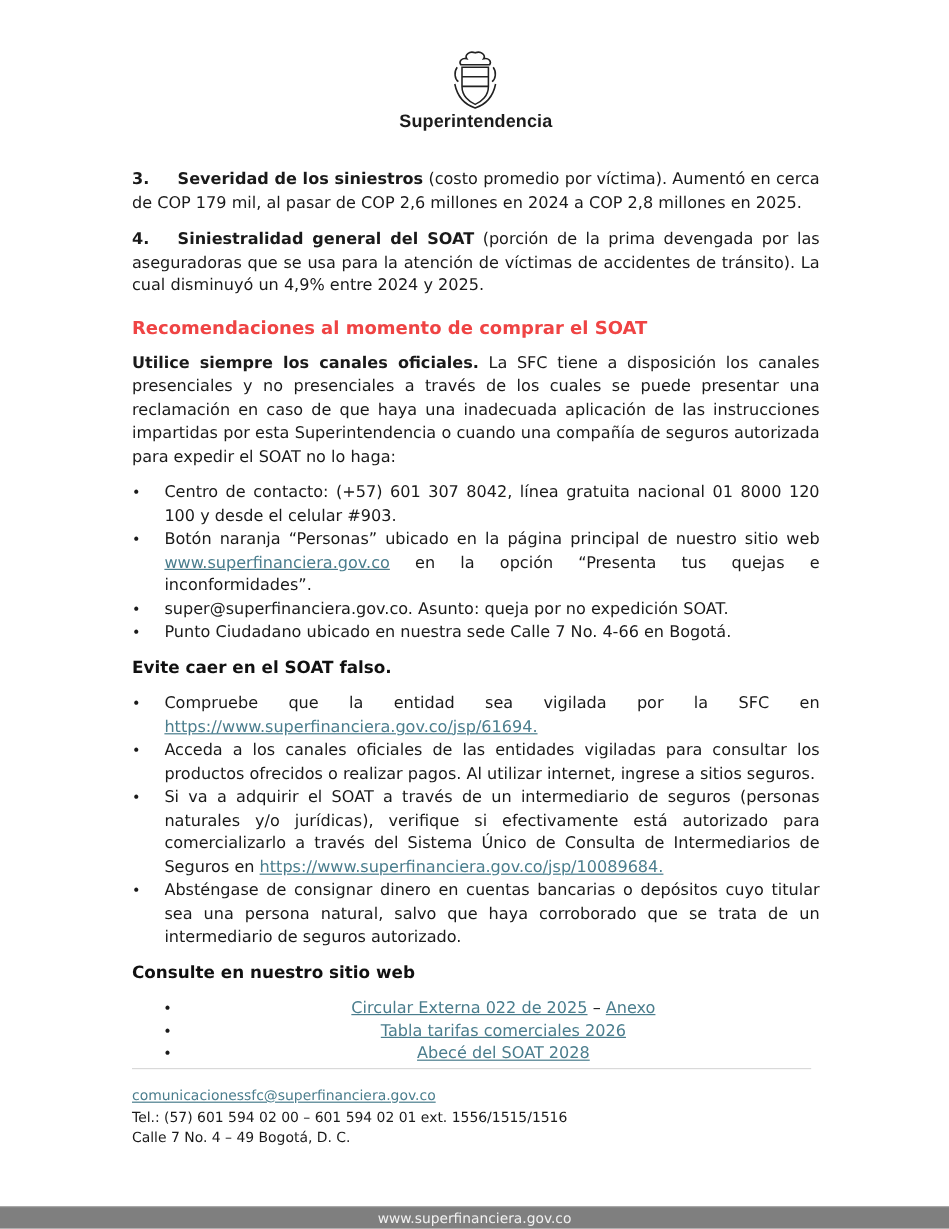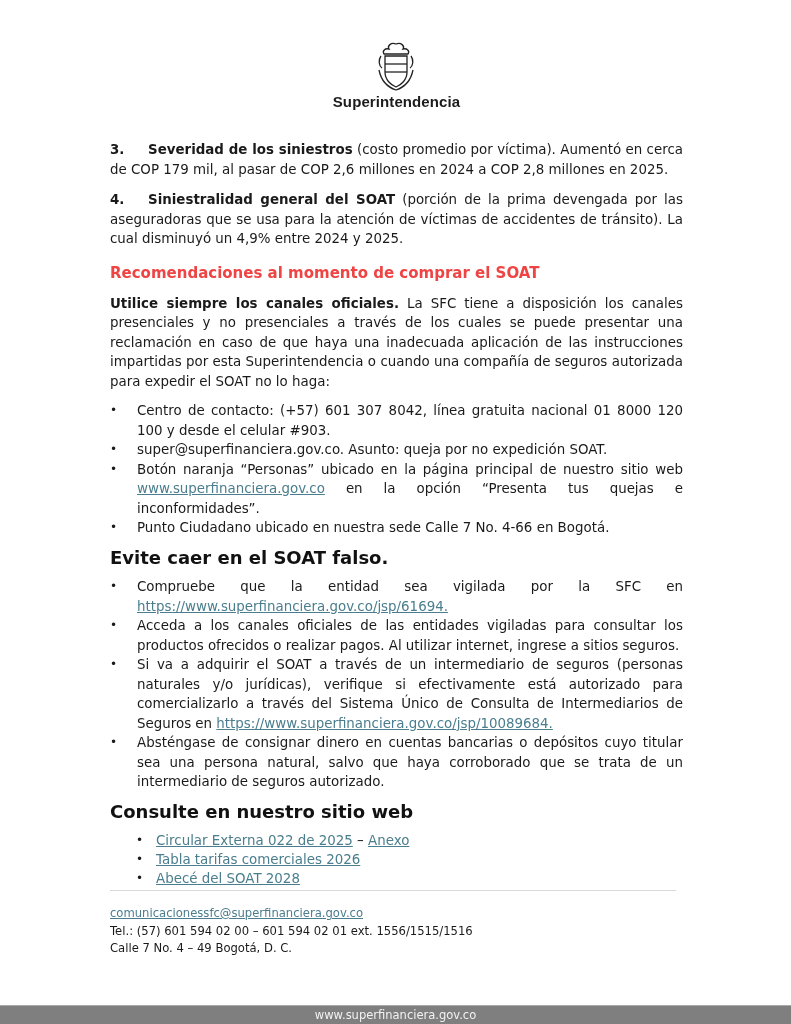--- a/index.html
+++ b/index.html
@@ -37,24 +37,24 @@
   .lead-para { margin-bottom: 10px; }
   ul.bul { list-style: none; margin: 0 0 10px 0; }
   ul.bul li {
     position: relative; padding-left: 27px; text-align: justify;
   }
   ul.bul li::before {
     content: "\2022"; position: absolute; left: 0; top: 0; font-size: 12px;
   }
   a, .link { color: #4a7d8d; text-decoration: underline; }
   h3 {
-    font-size: 18px; font-weight: bold; line-height: 19.5px;
+    font-size: 14px; font-weight: bold; line-height: 19.5px;
     margin: 6px 0 10px 0; color: #111;
   }
-  ul.links { list-style: none; margin-left: 26px; }
+  ul.links { list-style: none; margin-left: 26px; text-align: center; }
   ul.links li { position: relative; padding-left: 20px; line-height: 19px; }
   ul.links li::before {
     content: "\2022"; position: absolute; left: 0; top: 0; font-size: 12px;
   }
   .divider {
     position: absolute; left: 110px; top: 890px; width: 566px; height: 1px;
     background: #d9d9d9;
   }
   .press {
     position: absolute; left: 110px; top: 905px; width: 560px;
@@ -96,22 +96,22 @@
   </p>
 
   <h2>Recomendaciones al momento de comprar el SOAT</h2>
 
   <p class="lead-para">
     <b>Utilice siempre los canales oficiales.</b><span> La SFC tiene a disposición los canales presenciales y no presenciales a través de los cuales se puede presentar una reclamación en caso de que haya una inadecuada aplicación de las instrucciones impartidas por esta Superintendencia o cuando una compañía de seguros autorizada para expedir el SOAT no lo haga:</span>
   </p>
 
   <ul class="bul">
     <li><span>Centro de contacto: (+57) 601 307 8042, línea gratuita nacional 01 8000 120 100 y desde el celular #903.</span></li>
+    <li><span>Botón naranja “Personas” ubicado en la página principal de nuestro sitio web </span><a class="link">www.superfinanciera.gov.co</a><span> en la opción “Presenta tus quejas e inconformidades”.</span></li>
     <li><span>super@superfinanciera.gov.co. Asunto: queja por no expedición SOAT.</span></li>
-    <li><span>Botón naranja “Personas” ubicado en la página principal de nuestro sitio web </span><a class="link">www.superfinanciera.gov.co</a><span> en la opción “Presenta tus quejas e inconformidades”.</span></li>
     <li><span>Punto Ciudadano ubicado en nuestra sede Calle 7 No. 4-66 en Bogotá.</span></li>
   </ul>
 
   <h3>Evite caer en el SOAT falso.</h3>
 
   <ul class="bul">
     <li><span>Compruebe que la entidad sea vigilada por la SFC en </span><a class="link">https://www.superfinanciera.gov.co/jsp/61694.</a></li>
     <li><span>Acceda a los canales oficiales de las entidades vigiladas para consultar los productos ofrecidos o realizar pagos. Al utilizar internet, ingrese a sitios seguros.</span></li>
     <li><span>Si va a adquirir el SOAT a través de un intermediario de seguros (personas naturales y/o jurídicas), verifique si efectivamente está autorizado para comercializarlo a través del Sistema Único de Consulta de Intermediarios de Seguros en </span><a class="link">https://www.superfinanciera.gov.co/jsp/10089684.</a></li>
     <li><span>Absténgase de consignar dinero en cuentas bancarias o depósitos cuyo titular sea una persona natural, salvo que haya corroborado que se trata de un intermediario de seguros autorizado.</span></li>

